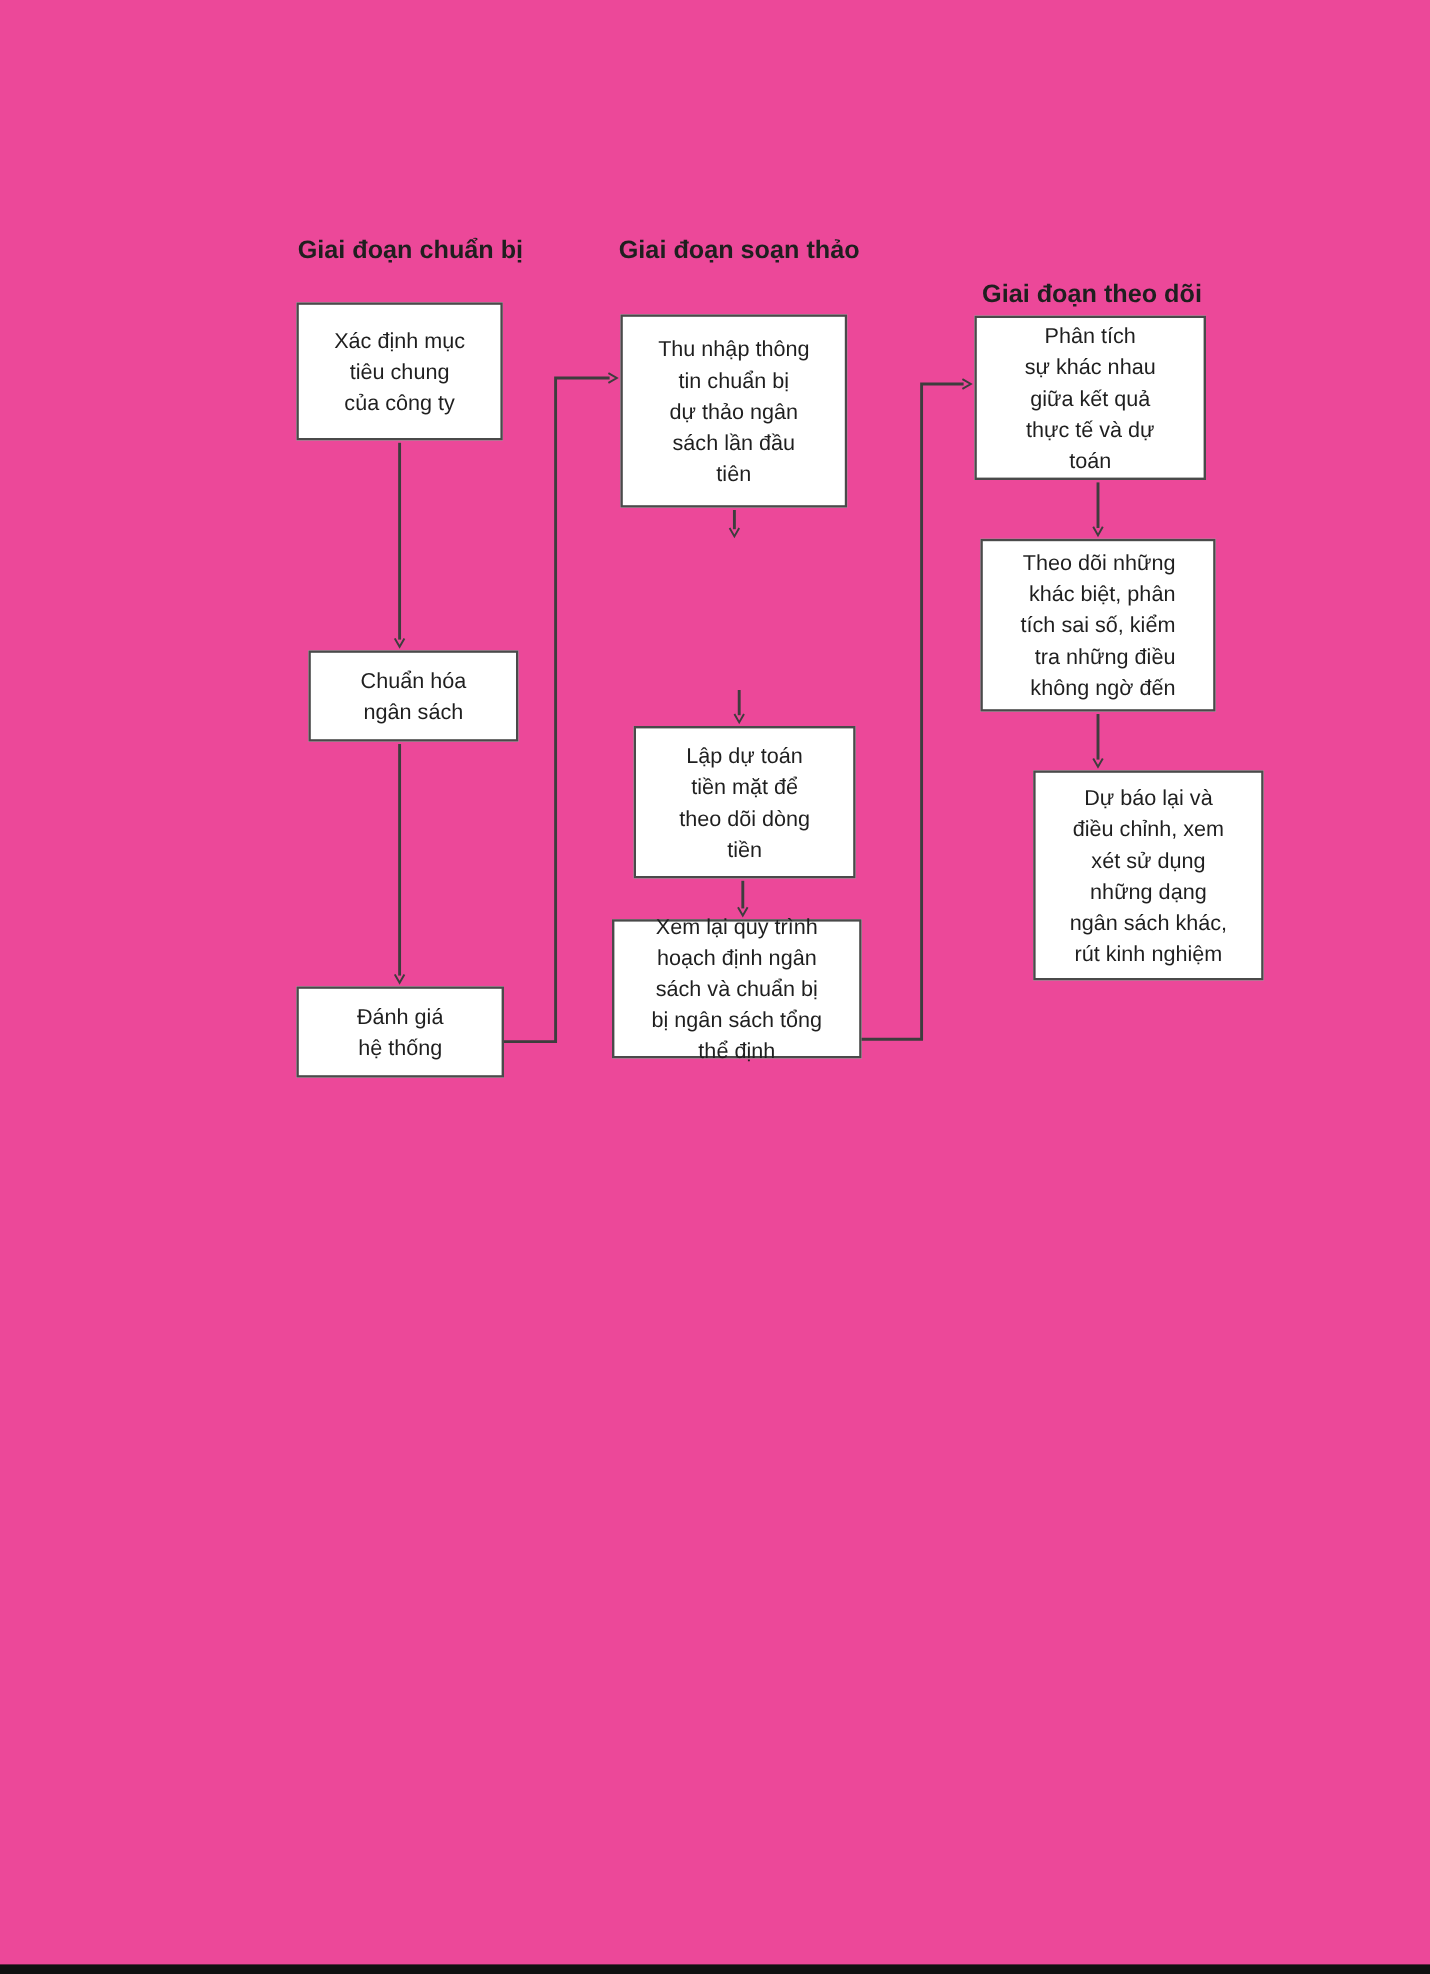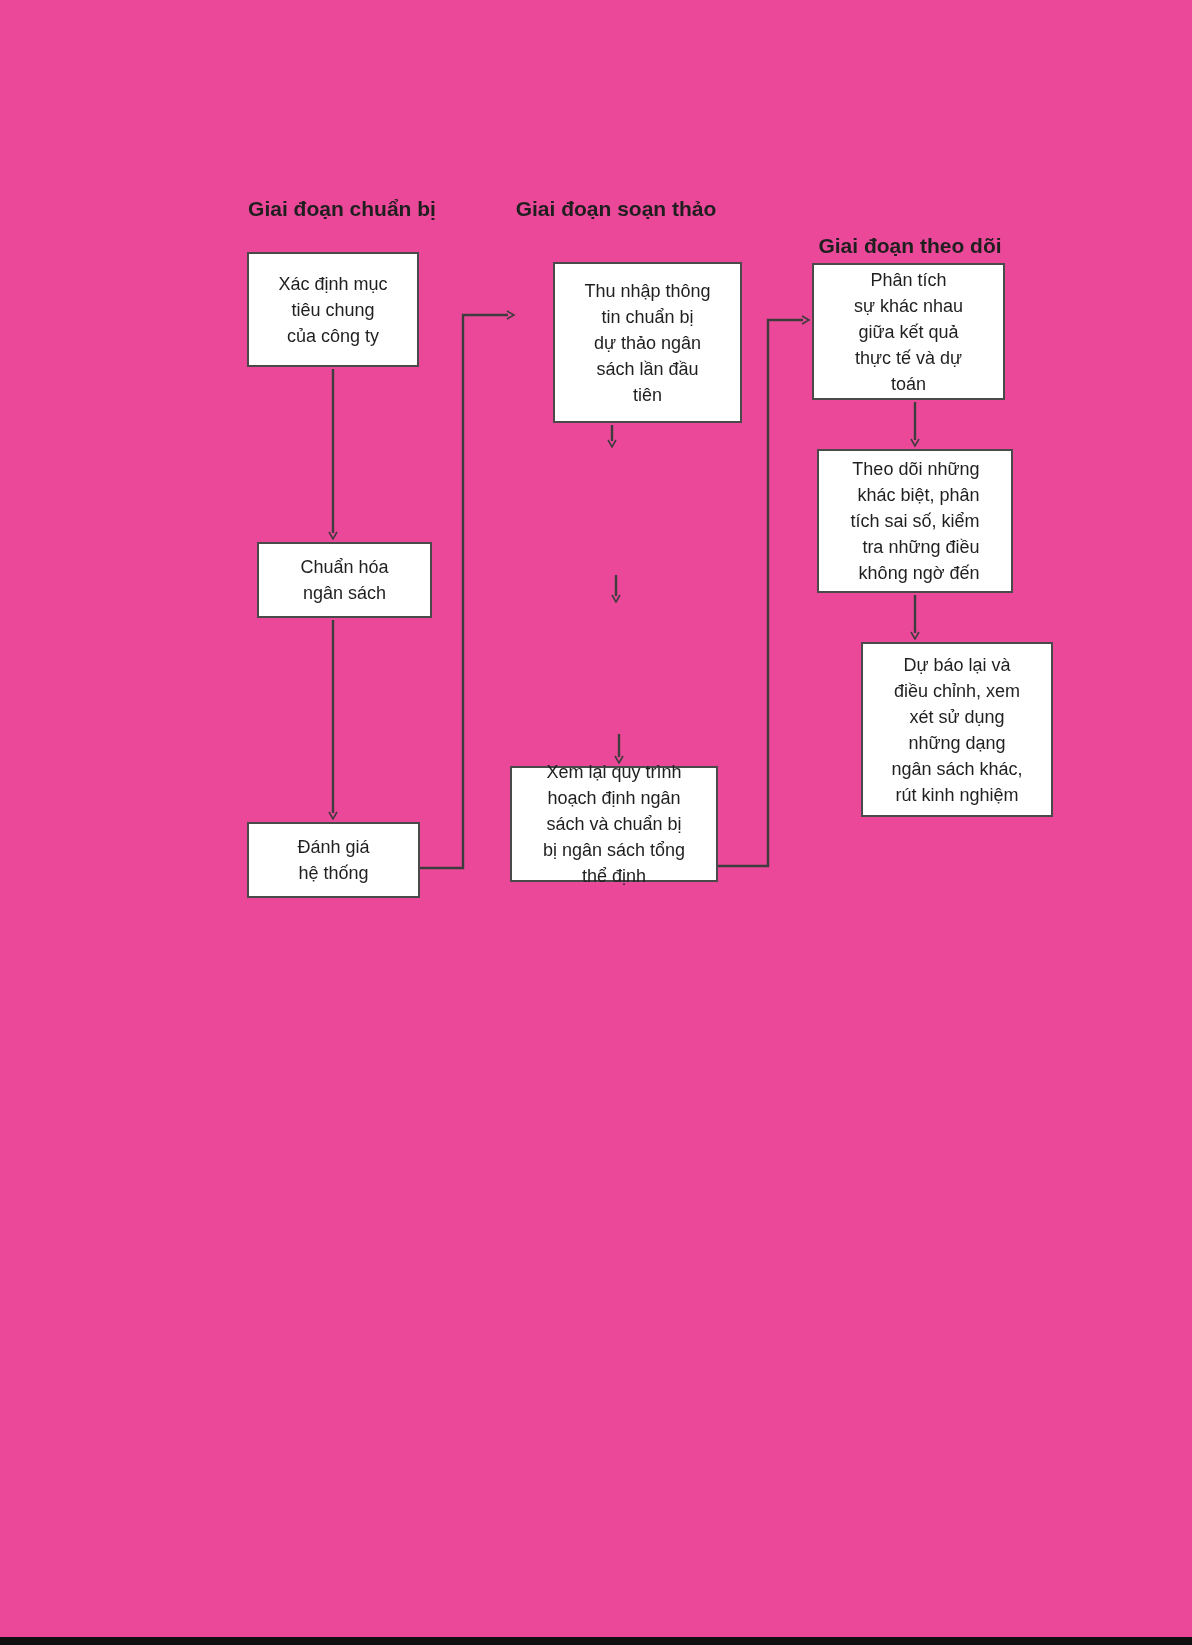--- a/index.html
+++ b/index.html
@@ -42,21 +42,21 @@
   }
   
   #hdr-prep{left:202px;top:197px;}
   #hdr-draft{left:476px;top:197px;}
   #hdr-monitor{left:770px;top:197px;margin-top:37px;}
   
   #b11{left:247px;top:252px;width:172px;height:115px;}
   #b12{left:257px;top:542px;width:175px;height:76px;}
   #b13{left:247px;top:822px;width:173px;height:76px;}
   
-  #b21{left:517px;top:262px;width:189px;height:161px;margin-left:36px;}
+  #b21{left:517px;top:262px;width:189px;height:161px;}
   #b22{left:522px;top:450px;width:196px;height:123px;}
   #b23{left:528px;top:605px;width:185px;height:127px;}
   #b24{left:510px;top:766px;width:208px;height:116px;}
   
   #b31{left:812px;top:263px;width:193px;height:137px;}
   #b32{left:817px;top:449px;width:196px;height:144px;text-align:right;}
   #b33{left:861px;top:642px;width:192px;height:175px;}
   .connectors{
     position:absolute;left:0;top:0;width:1192px;height:1645px;
     pointer-events:none;
@@ -93,20 +93,24 @@
   <div class="flow-box" id="b12">Chuẩn hóa
 ngân sách</div>
   <div class="flow-box" id="b13">Đánh giá
 hệ thống</div>
 
   <div class="flow-box" id="b21">Thu nhập thông
 tin chuẩn bị
 dự thảo ngân
 sách lần đầu
 tiên</div>
+  <div class="flow-box" id="b23">Lập dự toán
+tiền mặt để
+theo dõi dòng
+tiền</div>
   <div class="flow-box" id="b24">Xem lại quy trình
 hoạch định ngân
 sách và chuẩn bị
 bị ngân sách tổng
 thể định</div>
 
   <div class="flow-box" id="b31">Phân tích
 sự khác nhau
 giữa kết quả
 thực tế và dự

